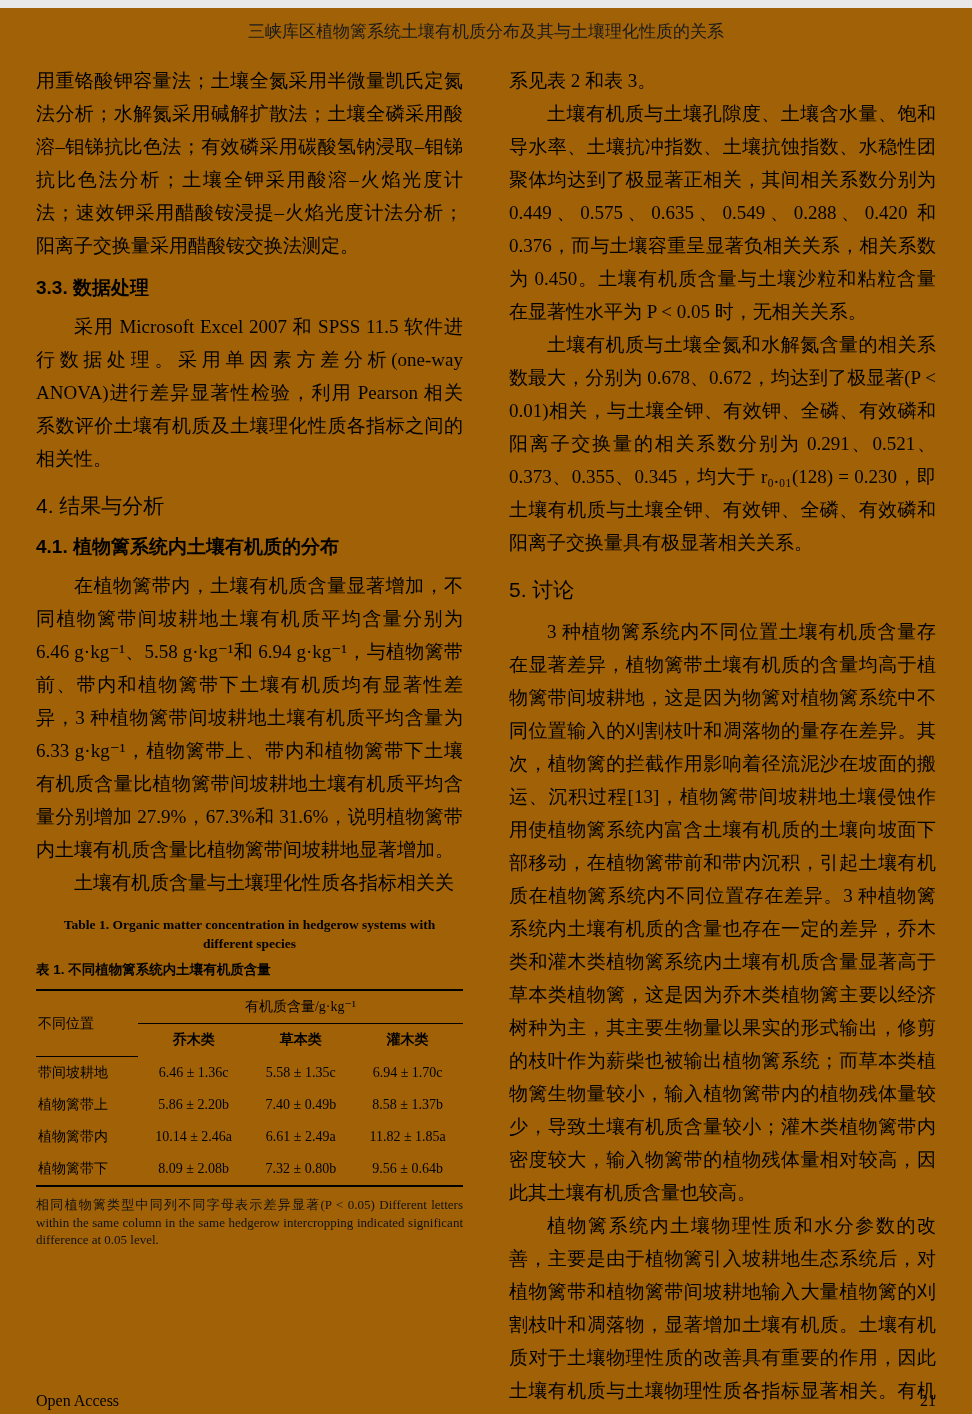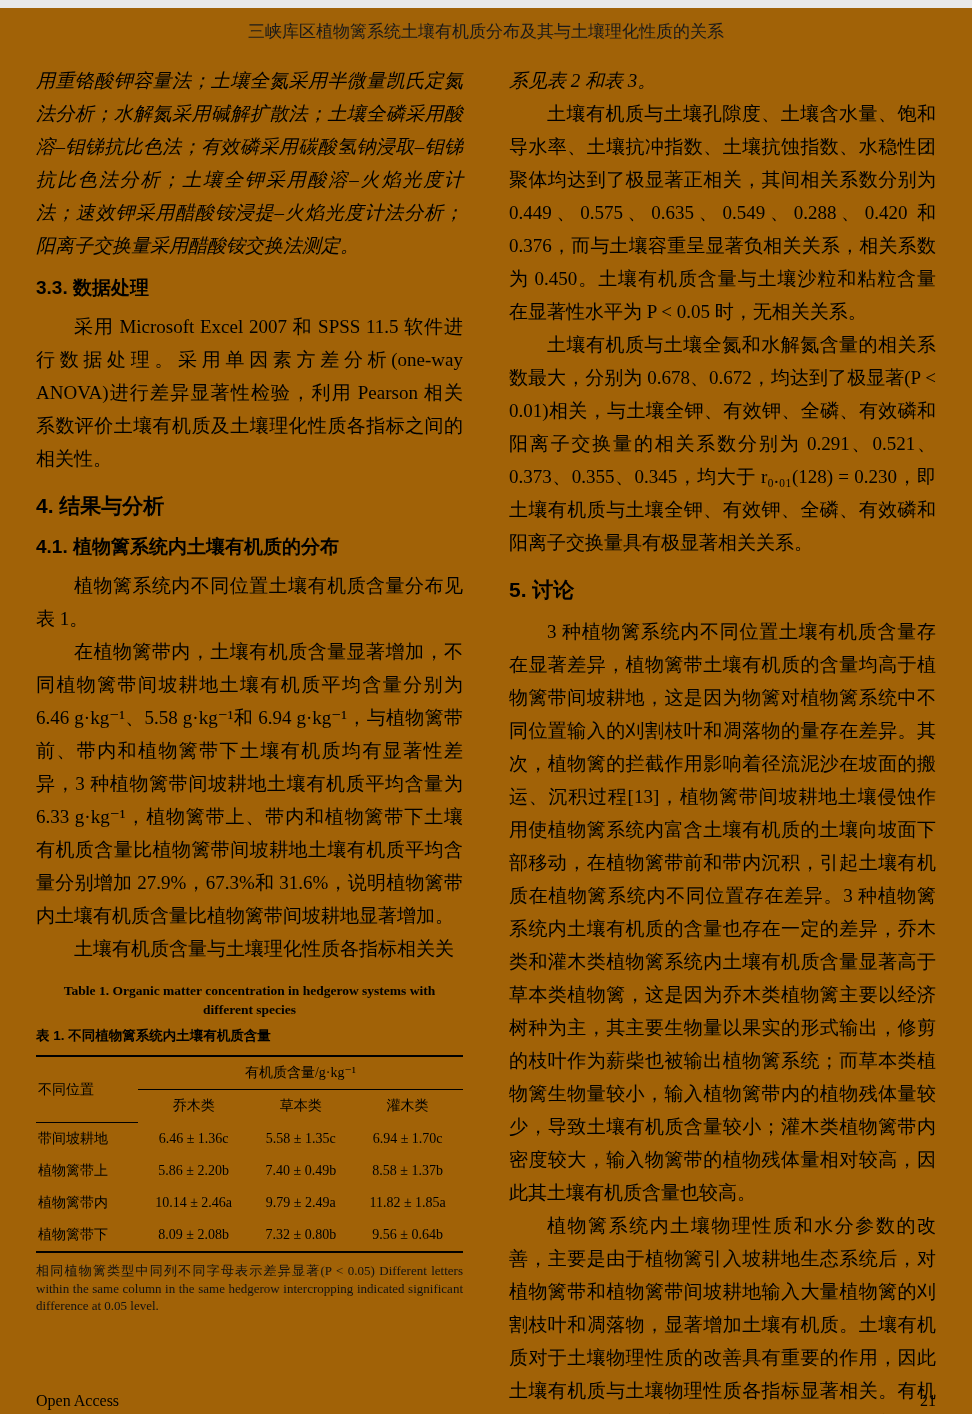--- a/index.html
+++ b/index.html
@@ -23,24 +23,24 @@
   }
   .columns { display: flex; gap: 46px; }
   .col {
     flex: 1 1 0;
     min-width: 0;
     font-size: 19px;
     line-height: 33px;
     text-align: justify;
   }
   .col p { margin: 0; text-indent: 2em; }
-  .col p.noindent { text-indent: 0; font-style: italic; }
+  .col p.noindent { text-indent: 0; }
   .h-sec {
     font-family: "Liberation Sans", "DejaVu Sans", sans-serif;
-    font-weight: bold;
+    font-weight: normal;
     font-size: 21px;
     line-height: 30px;
     margin: 16px 0 10px 0;
   }
   .h-sub {
     font-family: "Liberation Sans", "DejaVu Sans", sans-serif;
     font-weight: bold;
     font-size: 19px;
     line-height: 28px;
     margin: 12px 0 8px 0;
@@ -76,21 +76,21 @@
     padding: 6px 2px;
     text-align: center;
     white-space: nowrap;
   }
   .data-table th.rowhead {
     text-align: left;
     vertical-align: middle;
     border-bottom: 1px solid #000;
   }
   .data-table th.group { border-bottom: 1px solid #000; }
-  .data-table thead tr.sub th { border-bottom: 1px solid #a16207; }
+  .data-table thead tr.sub th { border-bottom: 1px solid #a16207; font-weight: bold; }
   .data-table td.rowlabel { text-align: left; }
   .tfoot-note {
     font-size: 13px;
     line-height: 17.5px;
     text-align: justify;
     margin-top: 9px;
     color: #111;
   }
   .footer {
     position: absolute;
@@ -114,21 +114,20 @@
       <p class="noindent">用重铬酸钾容量法；土壤全氮采用半微量凯氏定氮法分析；水解氮采用碱解扩散法；土壤全磷采用酸溶–钼锑抗比色法；有效磷采用碳酸氢钠浸取–钼锑抗比色法分析；土壤全钾采用酸溶–火焰光度计法；速效钾采用醋酸铵浸提–火焰光度计法分析；阳离子交换量采用醋酸铵交换法测定。</p>
 
       <div class="h-sub">3.3. 数据处理</div>
 
       <p>采用 Microsoft Excel 2007 和 SPSS 11.5 软件进行数据处理。采用单因素方差分析(one-way ANOVA)进行差异显著性检验，利用 Pearson 相关系数评价土壤有机质及土壤理化性质各指标之间的相关性。</p>
 
       <div class="h-sec">4. 结果与分析</div>
 
       <div class="h-sub">4.1. 植物篱系统内土壤有机质的分布</div>
 
-      <p>植物篱系统内不同位置土壤有机质含量分布见表 1。</p>
       <p>在植物篱带内，土壤有机质含量显著增加，不同植物篱带间坡耕地土壤有机质平均含量分别为 6.46 g·kg⁻¹、5.58 g·kg⁻¹和 6.94 g·kg⁻¹，与植物篱带前、带内和植物篱带下土壤有机质均有显著性差异，3 种植物篱带间坡耕地土壤有机质平均含量为 6.33 g·kg⁻¹，植物篱带上、带内和植物篱带下土壤有机质含量比植物篱带间坡耕地土壤有机质平均含量分别增加 27.9%，67.3%和 31.6%，说明植物篱带内土壤有机质含量比植物篱带间坡耕地显著增加。</p>
 
 
       <p>土壤有机质含量与土壤理化性质各指标相关关</p>
 
       <div class="table-block">
         <div class="tcap-en">Table 1. Organic matter concentration in hedgerow systems with different species</div>
         <div class="tcap-zh">表 1. 不同植物篱系统内土壤有机质含量</div>
 
         <table class="data-table">
@@ -152,21 +151,21 @@
             </tr>
             <tr>
               <td class="rowlabel">植物篱带上</td>
               <td>5.86 ± 2.20b</td>
               <td>7.40 ± 0.49b</td>
               <td>8.58 ± 1.37b</td>
             </tr>
             <tr>
               <td class="rowlabel">植物篱带内</td>
               <td>10.14 ± 2.46a</td>
-              <td>9.79 ± 2.49a</td>
+              <td>6.61 ± 2.49a</td>
               <td>11.82 ± 1.85a</td>
             </tr>
             <tr>
               <td class="rowlabel">植物篱带下</td>
               <td>8.09 ± 2.08b</td>
               <td>7.32 ± 0.80b</td>
               <td>9.56 ± 0.64b</td>
             </tr>
           </tbody>
         </table>

